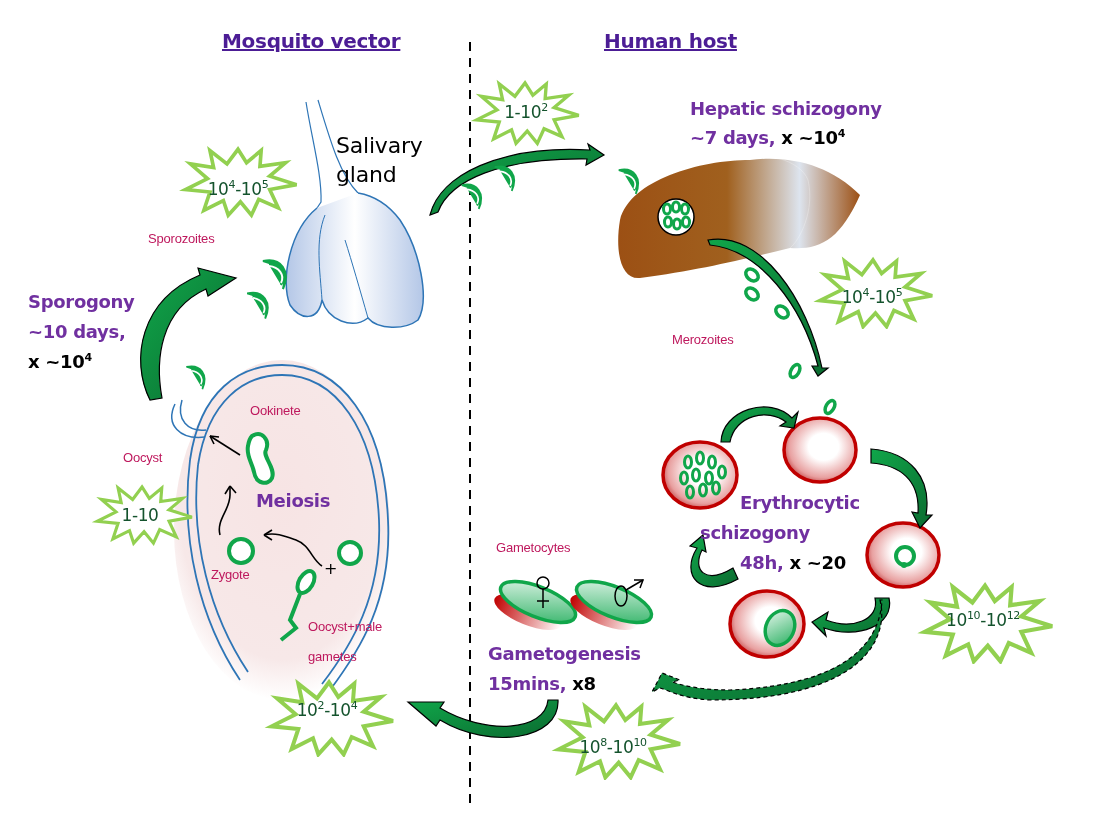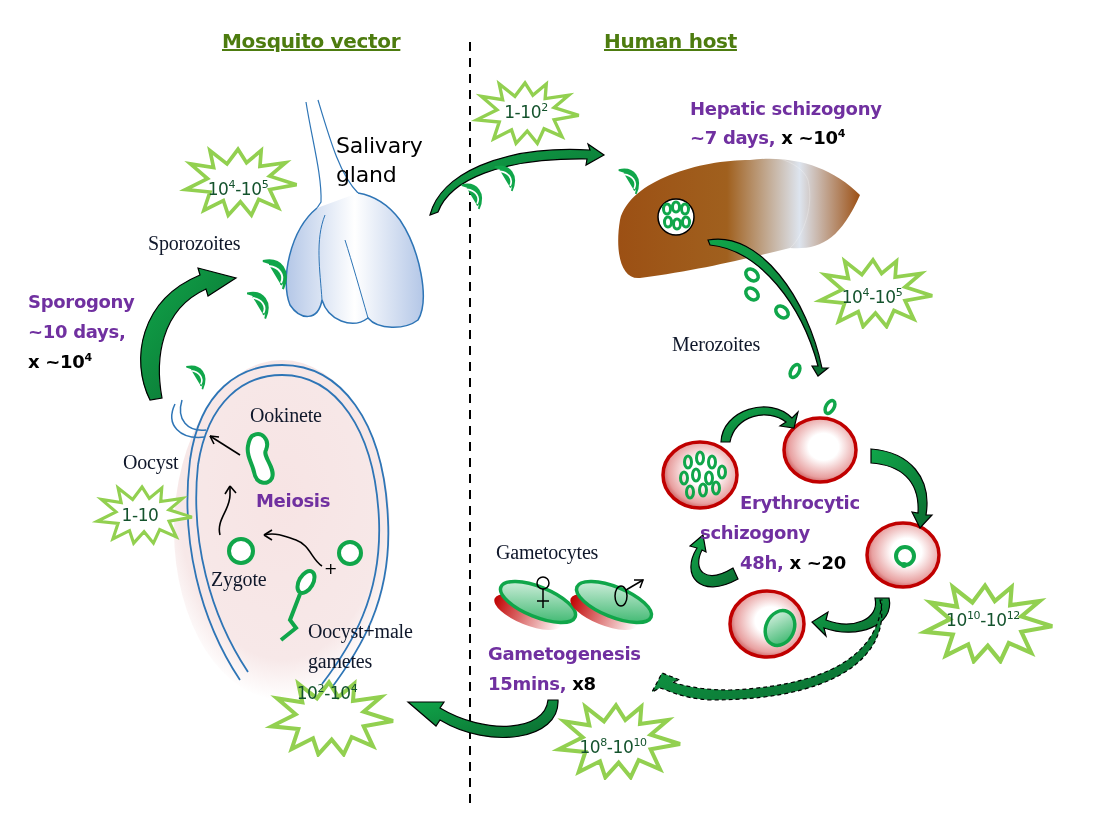--- a/index.html
+++ b/index.html
@@ -1,20 +1,20 @@
 <!DOCTYPE html>
 <html><head>
 <meta charset="utf-8">
 <style>
   html, body { margin:0; padding:0; background:#ffffff; }
   body { width:1095px; height:832px; position:relative; overflow:hidden; font-family:"Liberation Sans", sans-serif; }
   svg { position:absolute; left:0; top:0; }
   .lbl { position:absolute; white-space:nowrap; line-height:1.15; }
-  .heading { font-family:"DejaVu Sans", sans-serif; font-size:20px; font-weight:bold; color:#4d7c0f; text-decoration:underline; letter-spacing:-0.3px; }
-  .green { color:#0f172a; font-size:20px; font-family:Liberation Serif, serif; letter-spacing:-0.2px; }
+  .heading { font-family:"DejaVu Sans", sans-serif; font-size:20px; font-weight:bold; color:#4c1d95; text-decoration:underline; letter-spacing:-0.3px; }
+  .green { color:#be185d; font-size:13px; font-family:Liberation Sans, sans-serif; letter-spacing:-0.2px; }
   .black { color:#000; font-size:22px; font-family:"DejaVu Sans", sans-serif; letter-spacing:-0.2px; }
   .purple { color:#7030a0; font-weight:bold; font-size:18px; font-family:"DejaVu Sans", sans-serif; letter-spacing:-0.3px; }
   .blk { color:#000; font-weight:bold; }
   .burst-text { position:absolute; font-family:"DejaVu Sans", sans-serif; font-size:17px; color:#14532d; white-space:nowrap; transform:translate(-50%,-50%); letter-spacing:-0.4px; }
   sup { font-size:11px; vertical-align:7px; line-height:0; }
 </style>
 </head>
 <body>
 
 <svg width="1095" height="832" viewBox="0 0 1095 832">
@@ -230,13 +230,13 @@
 
 <div class="lbl purple" style="left:488px;top:644px;text-align:center;">Gametogenesis</div>
 <div class="lbl purple" style="left:488px;top:674px;"><span>15mins,</span> <span class="blk">x8</span></div>
 
 <div class="burst-text" style="left:238px;top:189px;"><span>10</span><sup>4</sup><span>-</span><span>10</span><sup>5</sup></div>
 <div class="burst-text" style="left:526px;top:112px;"><span>1-10</span><sup>2</sup></div>
 <div class="burst-text" style="left:872px;top:297px;"><span>10</span><sup>4</sup><span>-</span><span>10</span><sup>5</sup></div>
 <div class="burst-text" style="left:140px;top:515px;"><span>1-10</span></div>
 <div class="burst-text" style="left:983px;top:620px;"><span>10</span><sup>10</sup><span>-</span><span>10</span><sup>12</sup></div>
 <div class="burst-text" style="left:613px;top:747px;"><span>10</span><sup>8</sup><span>-</span><span>10</span><sup>10</sup></div>
-<div class="burst-text" style="left:327px;top:693px;text-align:right;"><span>10</span><sup>2</sup><span>-</span><span>10</span><sup>4</sup></div>
+<div class="burst-text" style="left:327px;top:710px;text-align:right;"><span>10</span><sup>2</sup><span>-</span><span>10</span><sup>4</sup></div>
 
 </body></html>

